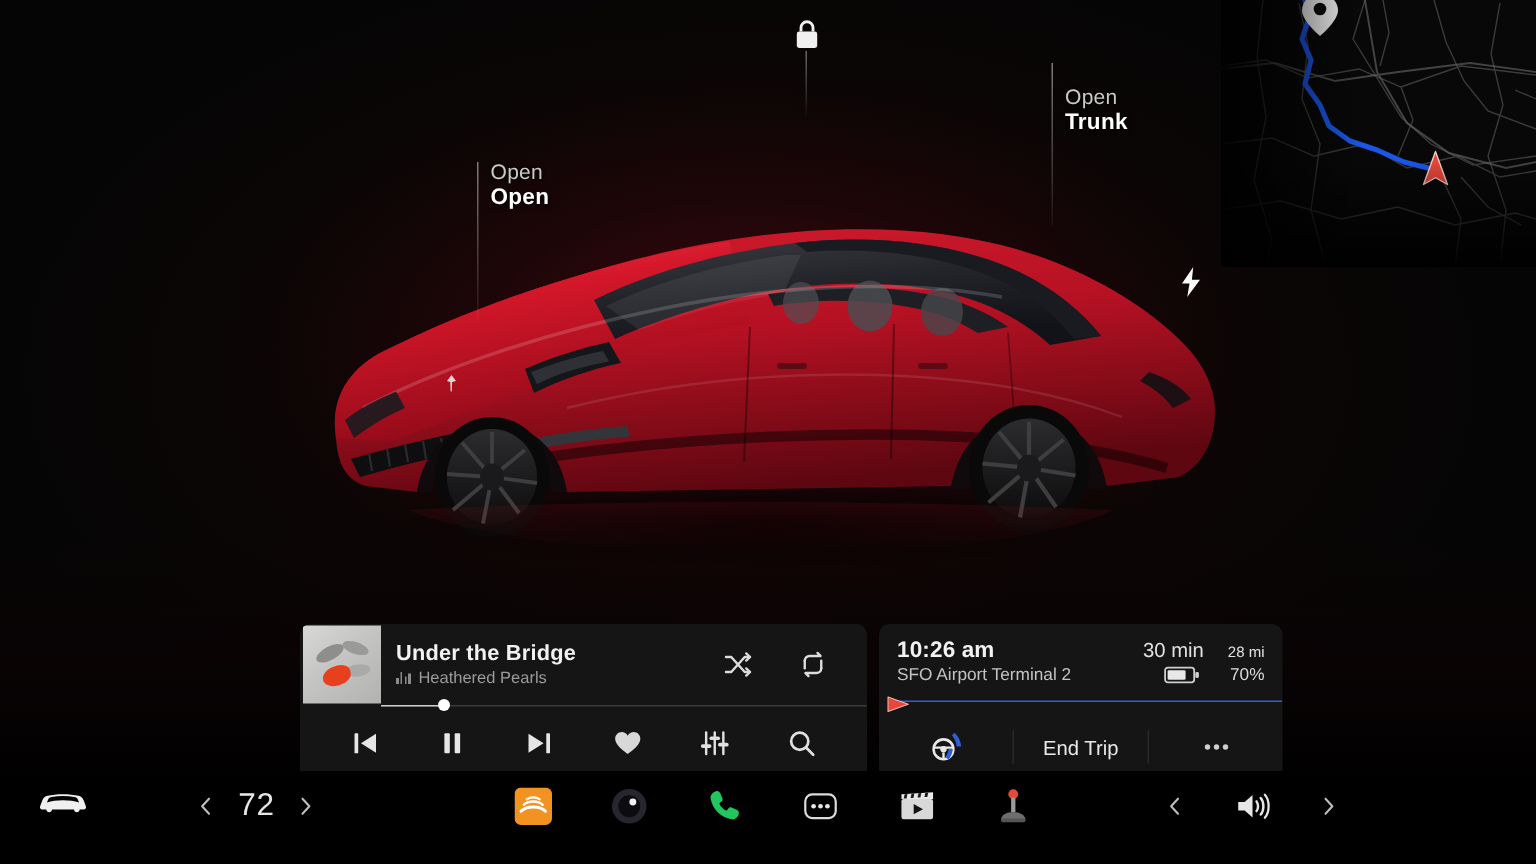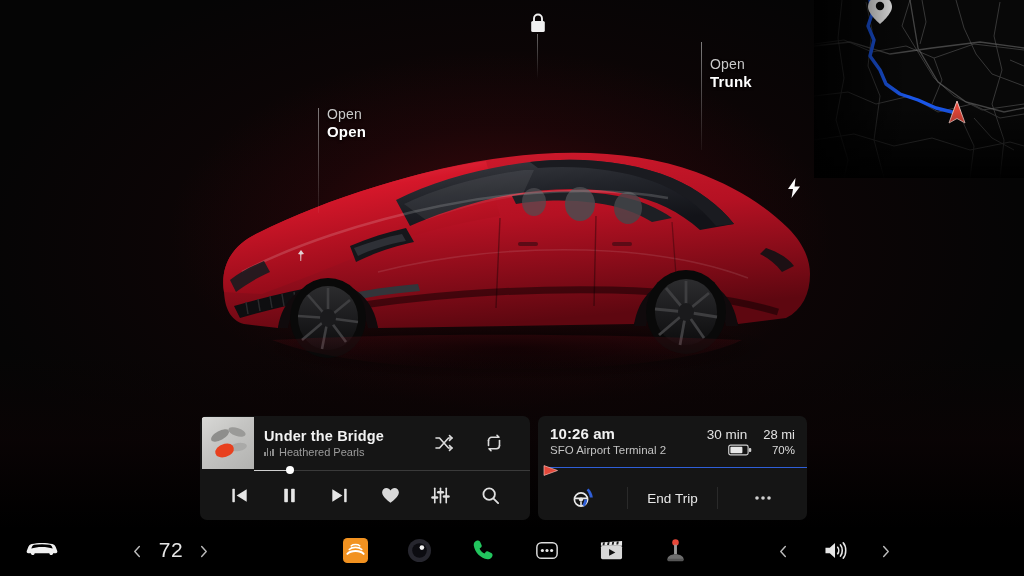--- a/index.html
+++ b/index.html
@@ -58,21 +58,21 @@
     pointer-events:none;
   }
 
   
   #cards {
     position:absolute; left:200px; top:416px; display:flex; gap:8px;
   }
   .card { background:#151515; border-radius:7px; overflow:hidden; }
 
   
-  #media-card { width:330px; height:104px; display:flex; flex-direction:column; position:relative; }
+  #media-card { width:378px; height:104px; display:flex; flex-direction:column; position:relative; }
   #media-top { display:flex; align-items:center; height:54px; position:relative; }
   #album-art {
     width:52px; height:52px; margin-left:2px; margin-top:0; flex:0 0 52px;
     background:linear-gradient(140deg,#d8d8d6 0%,#c4c4c2 45%,#b2b2b0 100%);
     position:relative; overflow:hidden;
   }
   #album-art .blob-red {
     position:absolute; left:13px; top:27px; width:19px; height:13px;
     background:#e8401e; border-radius:55% 40% 50% 45%; transform:rotate(-14deg);
   }
@@ -93,35 +93,35 @@
   #progress-knob { position:absolute; top:-2.2px; width:8px; height:8px; border-radius:50%; background:#fff; }
   #media-controls { flex:1; display:flex; align-items:center; justify-content:space-around; padding:0 14px; }
   .ctrl { width:22px; height:22px; cursor:pointer; display:flex; align-items:center; justify-content:center; }
 
   
   #nav-card { width:269px; height:104px; position:relative; display:flex; flex-direction:column; }
   #nav-top { padding:9px 12px 0 12px; }
   #nav-row1 { display:flex; align-items:baseline; }
   #nav-eta { font-size:15px; font-weight:700; color:#f2f2f2; letter-spacing:.1px; }
   #nav-dur { font-size:13.5px; color:#e2e2e2; margin-left:auto; }
-  #nav-dist { font-size:13px; color:#e2e2e2; margin-left:16px; }
+  #nav-dist { font-size:10px; color:#e2e2e2; margin-left:16px; }
   #nav-row2 { display:flex; align-items:center; margin-top:2px; }
   #nav-dest { font-size:11.5px; color:#c3c3c3; white-space:nowrap; }
   #nav-batt { margin-left:auto; display:flex; align-items:center; gap:20px;padding-left:48px; }
   #batt-pct { font-size:11.5px; color:#dcdcdc; }
   #nav-progress { position:absolute; left:0; right:0; top:48px; height:6px; }
   #nav-progress-line { position:absolute; left:8px; right:0; top:2.5px; height:1.6px; background:#2f5fd8; }
   #nav-car-marker { position:absolute; left:2px; top:-2px; }
   #nav-actions { position:absolute; left:0; right:0; bottom:0; height:44px; display:flex; align-items:center; }
   .nav-act { flex:1; display:flex; align-items:center; justify-content:center; cursor:pointer; height:100%; }
   .nav-sep { width:1px; height:22px; background:#2a2a2a; }
   #end-trip-label { font-size:13.5px; color:#e8e8e8; font-weight:400;text-align:right; }
 
   
-  #taskbar { position:absolute; left:0; bottom:3px; width:1024px; height:46px; background:#000; display:flex; align-items:center; }
+  #taskbar { position:absolute; left:0; bottom:16px; width:1024px; height:46px; background:#000; display:flex; align-items:center; }
   #tb-car { position:absolute; left:26px; top:50%; transform:translateY(-50%); cursor:pointer; }
   #temp-group { position:absolute; left:132px; top:50%; transform:translateY(-50%); display:flex; align-items:center; gap:12px; }
   #temp-value { font-size:21px; color:#e6e6e6; font-weight:400; letter-spacing:.5px; min-width:30px; text-align:center; }
   .chev { width:12px; height:12px; cursor:pointer; }
   #app-icons { position:absolute; left:342px; top:50%; transform:translateY(-50%); display:flex; align-items:center; gap:38px; }
   .app-ico { width:26px; height:26px; cursor:pointer; display:flex; align-items:center; justify-content:center; }
   #vol-group { position:absolute; right:132px; top:50%; transform:translateY(-50%); display:flex; align-items:center; gap:32px; }
 </style>
 </head>
 <body>

